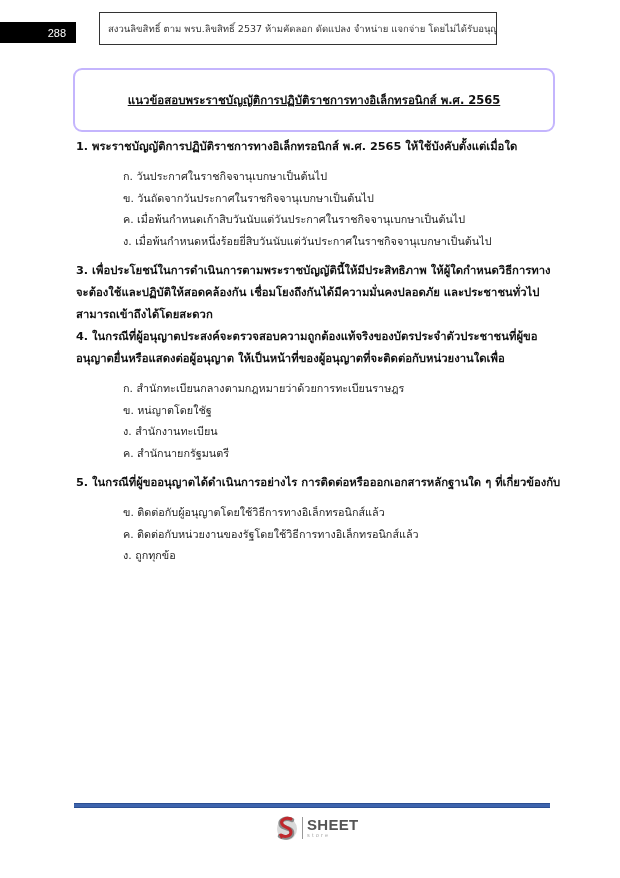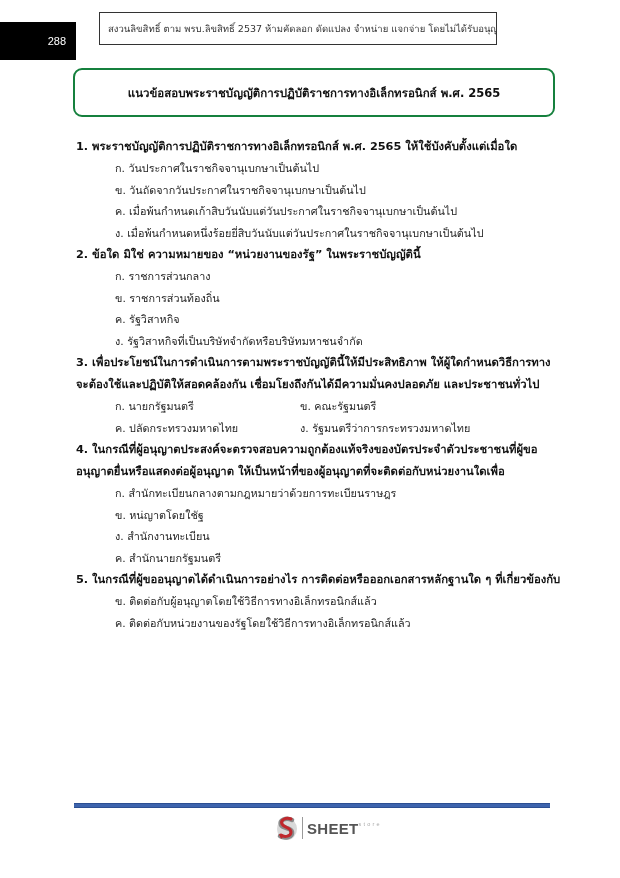--- a/index.html
+++ b/index.html
@@ -13,21 +13,21 @@
       position: relative;
       overflow: hidden;
       font-family: "DejaVu Sans", "Liberation Sans", sans-serif;
       color: #1a1a1a;
     }
     .page-number-block {
       position: absolute;
       left: 0;
       top: 22px;
       width: 76px;
-      height: 38px;
+      height: 21px;
       background: #000000;
       color: #ffffff;
       font-family: "Liberation Sans", sans-serif;
       font-size: 11px;
       display: flex;
       align-items: center;
       justify-content: flex-end;
       padding-right: 10px;
       box-sizing: border-box;
     }
@@ -45,50 +45,51 @@
       font-size: 9.5px;
       color: #333333;
       white-space: nowrap;
       overflow: hidden;
     }
     .title-box {
       position: absolute;
       left: 73px;
       top: 68px;
       width: 482px;
-      height: 49px;
-      border: 2px solid #15803d;
+      height: 64px;
+      border: 2px solid #c4b5fd;
       border-radius: 9px;
       box-sizing: border-box;
       display: flex;
       align-items: center;
       justify-content: center;
       font-weight: bold;
       font-size: 11.5px;
       color: #111111;
       white-space: nowrap;
+      text-decoration: underline;
     }
     .content {
       position: absolute;
       left: 76px;
       top: 136px;
       width: 480px;
     }
     .question {
       font-weight: bold;
       font-size: 11.3px;
       line-height: 22px;
       color: #111111;
     }
     .question-line {
       display: block;
       white-space: nowrap;
     }
     .options {
-      margin: 0;
+      margin: 8px;
       padding: 0;
       list-style: none;
     }
     .option {
       font-size: 10.8px;
       line-height: 21.5px;
       padding-left: 39px;
       white-space: nowrap;
       color: #222222;
     }
@@ -125,21 +126,21 @@
       position: relative;
     }
     .logo-divider {
       width: 1px;
       height: 22px;
       background: #999999;
       margin: 0 4px 0 4px;
     }
     .logo-text {
       display: flex;
-      flex-direction: row;
+      flex-direction: column;
       line-height: 1;
     }
     .logo-word {
       font-family: "Liberation Sans", sans-serif;
       font-weight: bold;
       font-size: 15px;
       color: #555555;
       letter-spacing: 0.3px;
     }
     .logo-sub {
@@ -171,42 +172,26 @@
       <span class="question-line">1. พระราชบัญญัติการปฏิบัติราชการทางอิเล็กทรอนิกส์ พ.ศ. 2565 ให้ใช้บังคับตั้งแต่เมื่อใด</span>
     </div>
     <ul class="options">
       <li class="option">ก. วันประกาศในราชกิจจานุเบกษาเป็นต้นไป</li>
       <li class="option">ข. วันถัดจากวันประกาศในราชกิจจานุเบกษาเป็นต้นไป</li>
       <li class="option">ค. เมื่อพ้นกำหนดเก้าสิบวันนับแต่วันประกาศในราชกิจจานุเบกษาเป็นต้นไป</li>
       <li class="option">ง. เมื่อพ้นกำหนดหนึ่งร้อยยี่สิบวันนับแต่วันประกาศในราชกิจจานุเบกษาเป็นต้นไป</li>
     </ul>
   </div>
 
-  <div class="question-block">
-    <div class="question">
-      <span class="question-line">2. ข้อใด มิใช่ ความหมายของ “หน่วยงานของรัฐ” ในพระราชบัญญัตินี้</span>
-    </div>
-    <ul class="options">
-      <li class="option">ก. ราชการส่วนกลาง</li>
-      <li class="option">ข. ราชการส่วนท้องถิ่น</li>
-      <li class="option">ค. รัฐวิสาหกิจ</li>
-      <li class="option">ง. รัฐวิสาหกิจที่เป็นบริษัทจำกัดหรือบริษัทมหาชนจำกัด</li>
-    </ul>
-  </div>
 
   <div class="question-block">
     <div class="question">
       <span class="question-line">3. เพื่อประโยชน์ในการดำเนินการตามพระราชบัญญัตินี้ให้มีประสิทธิภาพ  ให้ผู้ใดกำหนดวิธีการทาง</span>
       <span class="question-line">จะต้องใช้และปฏิบัติให้สอดคล้องกัน เชื่อมโยงถึงกันได้มีความมั่นคงปลอดภัย และประชาชนทั่วไป</span>
-    </div>
-    <div class="option-grid">
-      <div class="option">ก. นายกรัฐมนตรี</div>
-      <div class="option">ข. คณะรัฐมนตรี</div>
-      <div class="option">ค. ปลัดกระทรวงมหาดไทย</div>
-      <div class="option">ง. รัฐมนตรีว่าการกระทรวงมหาดไทย</div>
+      <span class="question-line">สามารถเข้าถึงได้โดยสะดวก</span>
     </div>
   </div>
 
   <div class="question-block">
     <div class="question">
       <span class="question-line">4. ในกรณีที่ผู้อนุญาตประสงค์จะตรวจสอบความถูกต้องแท้จริงของบัตรประจำตัวประชาชนที่ผู้ขอ</span>
       <span class="question-line">อนุญาตยื่นหรือแสดงต่อผู้อนุญาต  ให้เป็นหน้าที่ของผู้อนุญาตที่จะติดต่อกับหน่วยงานใดเพื่อ</span>
     </div>
     <ul class="options">
       <li class="option">ก. สำนักทะเบียนกลางตามกฎหมายว่าด้วยการทะเบียนราษฎร</li>
@@ -216,20 +201,21 @@
     </ul>
   </div>
 
   <div class="question-block">
     <div class="question">
       <span class="question-line">5. ในกรณีที่ผู้ขออนุญาตได้ดำเนินการอย่างไร  การติดต่อหรือออกเอกสารหลักฐานใด ๆ  ที่เกี่ยวข้องกับ</span>
     </div>
     <ul class="options">
       <li class="option">ข. ติดต่อกับผู้อนุญาตโดยใช้วิธีการทางอิเล็กทรอนิกส์แล้ว</li>
       <li class="option">ค. ติดต่อกับหน่วยงานของรัฐโดยใช้วิธีการทางอิเล็กทรอนิกส์แล้ว</li>
+      <li class="option">ง. ถูกทุกข้อ</li>
     </ul>
   </div>
 
 </div>
 
 <div class="footer-bar"></div>
 
 <div class="logo">
   <div class="logo-mark">
     <svg width="22" height="26" viewBox="0 0 22 26">

